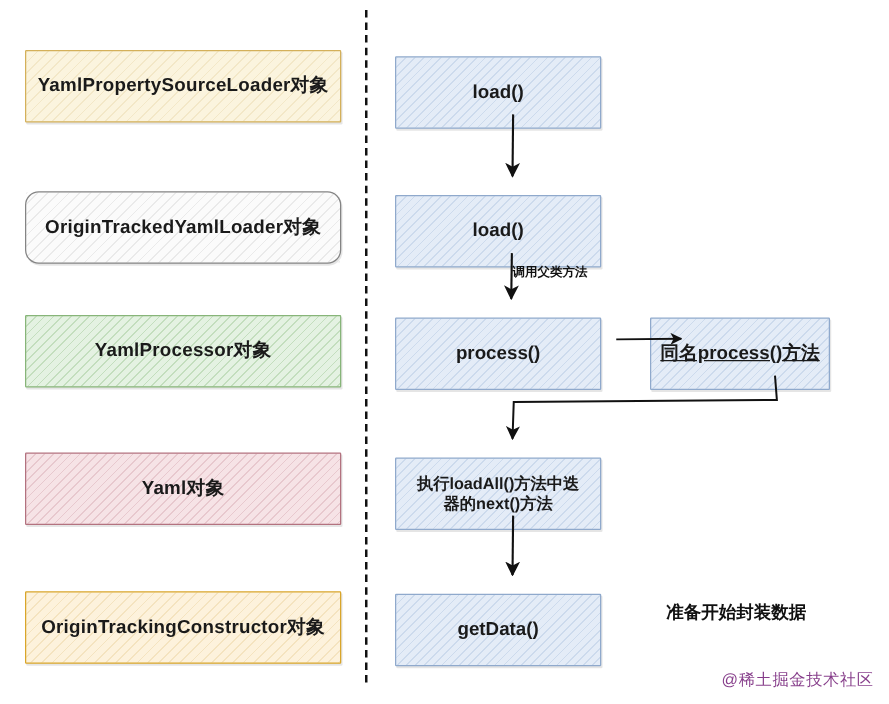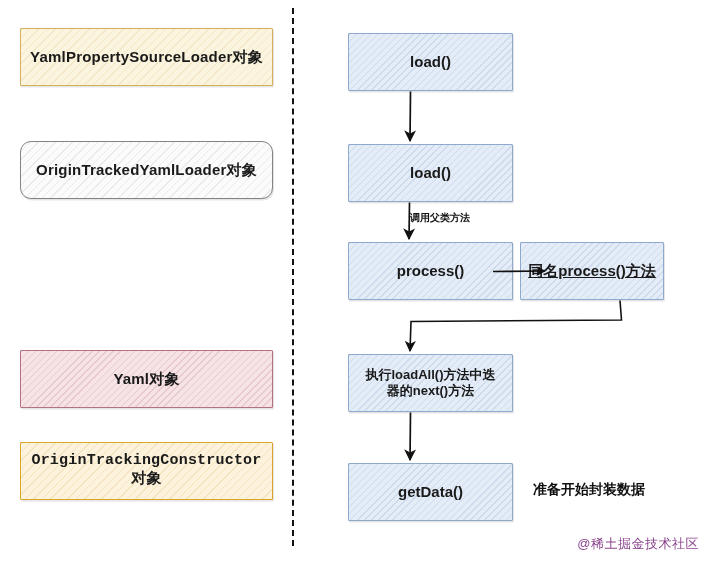--- a/index.html
+++ b/index.html
@@ -21,20 +21,21 @@
     align-items:center;
     justify-content:center;
     text-align:center;
     font-weight:bold;
     color:#1a1a1a;
     line-height:1.25;
     border-style:solid;
     border-width:1.5px;
     border-radius:1px;
     box-shadow:1px 1.5px 0 rgba(0,0,0,0.10);
+    margin-top:12px;
   }
   .box .lbl{position:relative;z-index:2;padding:0 6px;}
 
   
   .hatch::before{
     content:"";
     position:absolute;
     inset:0;
     z-index:1;
     pointer-events:none;
@@ -68,21 +69,21 @@
   }
   
   .p-blue{ background:#e4ecf7; border-color:#8fa9cc; }
   .p-blue.hatch::before{
     background:repeating-linear-gradient(135deg,
       rgba(120,155,200,0.22) 0 1px, rgba(0,0,0,0) 1px 5px);
   }
 
   
   .left-box{ left:20px; width:253px; height:58px; font-size:15px; letter-spacing:.2px; }
-  .flow-box{ left:348px; width:165px; height:58px; font-size:15px; }
+  .flow-box{ left:316px; width:165px; height:58px; font-size:15px; }
   .side-box{ left:520px; width:144px; height:58px; font-size:15px;text-decoration:underline; }
 
   
   #divider{
     position:absolute;
     left:292px; top:8px;
     width:0; height:538px;
     border-left:2px dashed #111;
     z-index:3;
   }
@@ -119,26 +120,29 @@
 <div id="canvas">
 
   <div class="box left-box p-cream hatch" style="top:28px;">
     <span class="lbl">YamlPropertySourceLoader对象</span>
   </div>
 
   <div class="box left-box p-grey hatch" style="top:141px;">
     <span class="lbl">OriginTrackedYamlLoader对象</span>
   </div>
 
+  <div class="box left-box p-green hatch" style="top:240px;">
+    <span class="lbl">YamlProcessor对象</span>
+  </div>
 
   <div class="box left-box p-pink hatch" style="top:350px;">
     <span class="lbl">Yaml对象</span>
   </div>
 
-  <div class="box left-box p-gold hatch" style="top:442px;font-family:Liberation Mono, monospace;">
+  <div class="box left-box p-gold hatch" style="top:461px;">
     <span class="lbl">OriginTrackingConstructor对象</span>
   </div>
 
   <div id="divider"></div>
 
   <div class="box flow-box p-blue hatch" style="top:33px;">
     <span class="lbl">load()</span>
   </div>
 
   <div class="box flow-box p-blue hatch" style="top:144px;">

